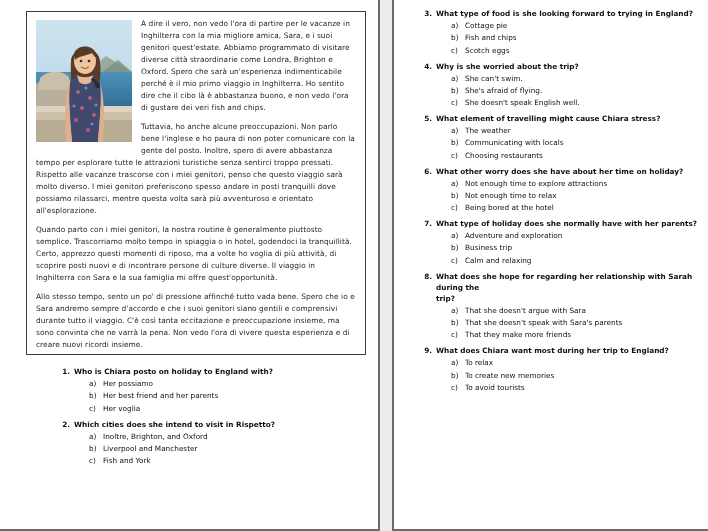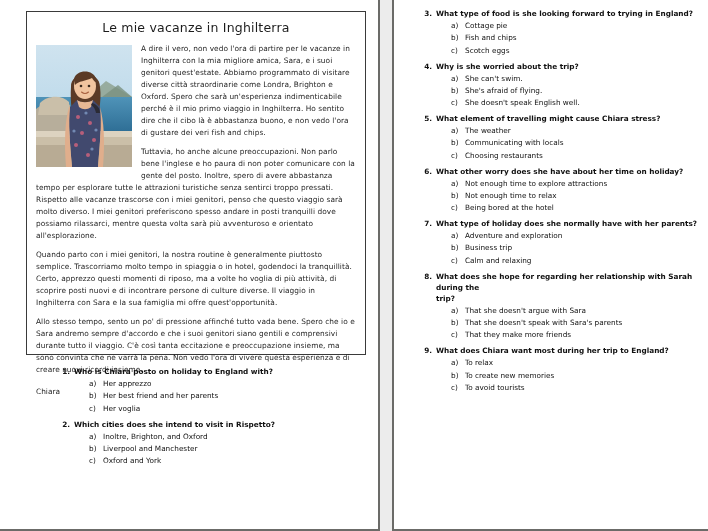--- a/index.html
+++ b/index.html
@@ -161,21 +161,20 @@
   }
 </style>
 </head>
 <body>
 
 <div class="workspace">
 
   <div class="page page-left">
 
     <div class="textbox">
-      <div class="story-title">Le mie vacanze in Inghilterra</div>
 
       <div class="photo">
         <svg width="96" height="122" viewBox="0 0 96 122">
           <defs>
             <linearGradient id="sky" x1="0" y1="0" x2="0" y2="1">
               <stop offset="0%" stop-color="#cfe3ef"></stop>
               <stop offset="60%" stop-color="#bcd9ea"></stop>
               <stop offset="100%" stop-color="#9ec8e0"></stop>
             </linearGradient>
             <linearGradient id="sea" x1="0" y1="0" x2="0" y2="1">
@@ -218,33 +217,32 @@
           <path d="M33 62 C29 76 28 96 30 122 L36 122 C34 98 32 78 34 62 Z" fill="#e0ae8c"></path>
           <path d="M64 62 C68 76 69 96 67 122 L62 122 C64 98 66 78 64 62 Z" fill="#e0ae8c"></path>
           <path d="M56 58 C62 60 64 64 64 68 L60 68 C59 63 57 61 55 60 Z" fill="#2b2b35"></path>
         </svg>
       </div>
 
       <p class="story-p">A dire il vero, non vedo l'ora di partire per le vacanze in Inghilterra con la mia migliore amica, Sara, e i suoi genitori quest'estate. Abbiamo programmato di visitare diverse città straordinarie come Londra, Brighton e Oxford. Spero che sarà un'esperienza indimenticabile perché è il mio primo viaggio in Inghilterra. Ho sentito dire che il cibo là è abbastanza buono, e non vedo l'ora di gustare dei veri fish and chips.</p>
       <p class="story-p">Tuttavia, ho anche alcune preoccupazioni. Non parlo bene l'inglese e ho paura di non poter comunicare con la gente del posto. Inoltre, spero di avere abbastanza tempo per esplorare tutte le attrazioni turistiche senza sentirci troppo pressati. Rispetto alle vacanze trascorse con i miei genitori, penso che questo viaggio sarà molto diverso. I miei genitori preferiscono spesso andare in posti tranquilli dove possiamo rilassarci, mentre questa volta sarà più avventuroso e orientato all'esplorazione.</p>
       <p class="story-p">Quando parto con i miei genitori, la nostra routine è generalmente piuttosto semplice. Trascorriamo molto tempo in spiaggia o in hotel, godendoci la tranquillità. Certo, apprezzo questi momenti di riposo, ma a volte ho voglia di più attività, di scoprire posti nuovi e di incontrare persone di culture diverse. Il viaggio in Inghilterra con Sara e la sua famiglia mi offre quest'opportunità.</p>
       <p class="story-p">Allo stesso tempo, sento un po' di pressione affinché tutto vada bene. Spero che io e Sara andremo sempre d'accordo e che i suoi genitori siano gentili e comprensivi durante tutto il viaggio. C'è così tanta eccitazione e preoccupazione insieme, ma sono convinta che ne varrà la pena. Non vedo l'ora di vivere questa esperienza e di creare nuovi ricordi insieme.</p>
-      <p class="story-sign">Chiara</p>
     </div>
 
     <div class="qblock q-left">
       <div>
         <div class="question">
           <span class="q-num">1.</span>
           <span class="q-text">Who is Chiara posto on holiday to England with?</span>
         </div>
         <ul class="options">
           <li class="opt">
             <span class="opt-label">a)</span>
-            <span class="opt-text">Her apprezzo</span>
+            <span class="opt-text">Her possiamo</span>
           </li>
           <li class="opt">
             <span class="opt-label">b)</span>
             <span class="opt-text">Her best friend and her parents</span>
           </li>
           <li class="opt">
             <span class="opt-label">c)</span>
             <span class="opt-text">Her voglia</span>
           </li>
         </ul>
@@ -258,21 +256,21 @@
           <li class="opt">
             <span class="opt-label">a)</span>
             <span class="opt-text">Inoltre, Brighton, and Oxford</span>
           </li>
           <li class="opt">
             <span class="opt-label">b)</span>
             <span class="opt-text">Liverpool and Manchester</span>
           </li>
           <li class="opt">
             <span class="opt-label">c)</span>
-            <span class="opt-text">Oxford and York</span>
+            <span class="opt-text">Fish and York</span>
           </li>
         </ul>
       </div>
     </div>
   </div>
 
   <div class="page-gap"></div>
 
   <div class="page page-right">
     <div class="qblock q-right">

